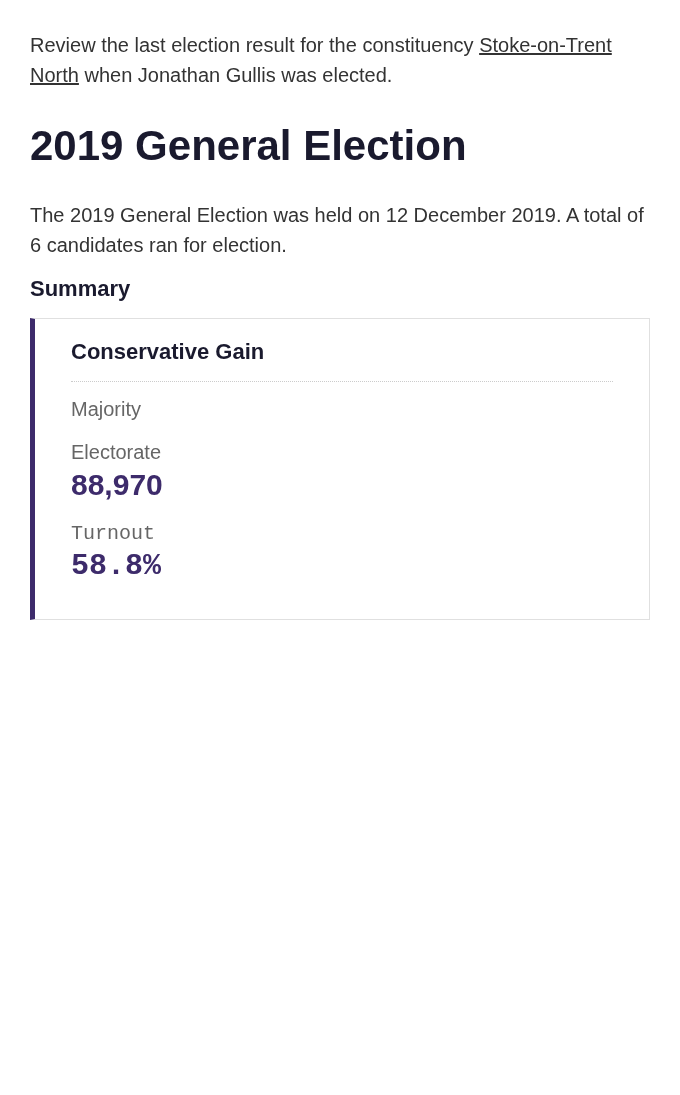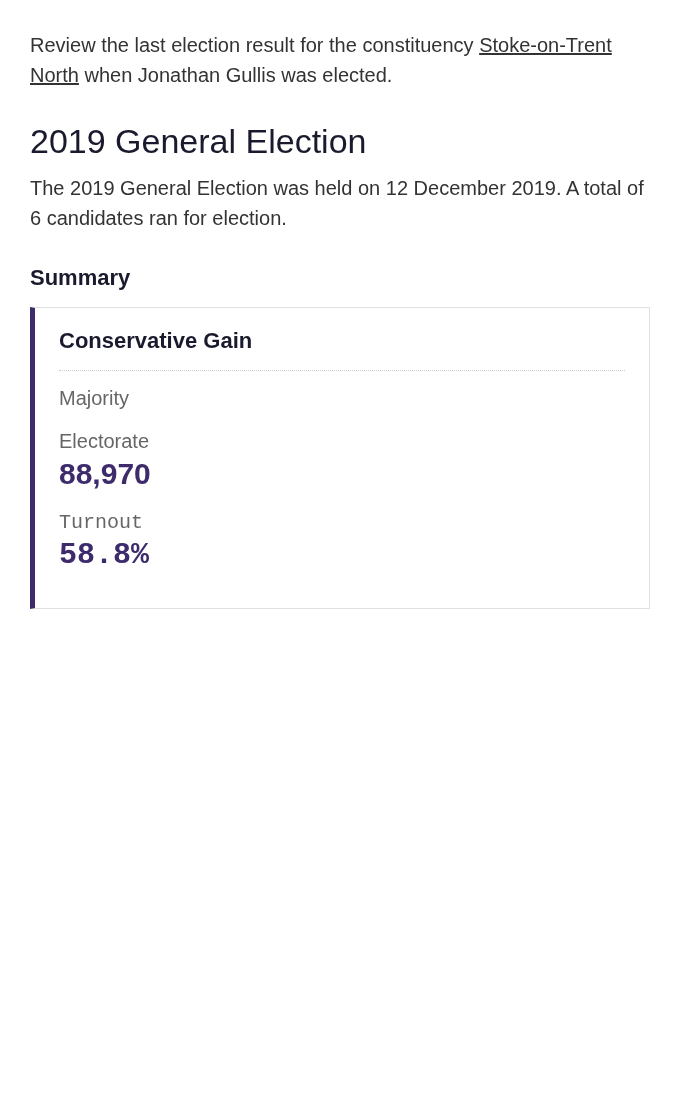--- a/index.html
+++ b/index.html
@@ -24,45 +24,45 @@
       margin-bottom: 32px;
     }
 
     .constituency-link {
       text-decoration: underline;
       color: #333;
       cursor: pointer;
     }
 
     .election-title {
-      font-size: 34px;
-      font-weight: 400;
+      font-size: 42px;
+      font-weight: 700;
       color: #1a1a2e;
-      margin-bottom: 12px;
+      margin-bottom: 30px;
     }
 
     .election-desc {
       font-size: 20px;
       line-height: 1.5;
       color: #333;
-      margin-bottom: 32px;
+      margin-bottom: 16px;
     }
 
     .summary-heading {
       font-size: 22px;
       font-weight: 700;
       color: #1a1a2e;
       margin-bottom: 16px;
     }
 
     .summary-card {
       border: 1px solid #e0e0e0;
       border-left: 5px solid #3d2b6b;
       border-radius: 0;
-      padding: 20px 24px;
+      padding: 20px 36px;
       background: #fff;
     }
 
     .card-title {
       font-size: 22px;
       font-weight: 700;
       color: #1a1a2e;
       margin-bottom: 16px;
       padding-bottom: 16px;
       border-bottom: 1px dotted #cccccc;

